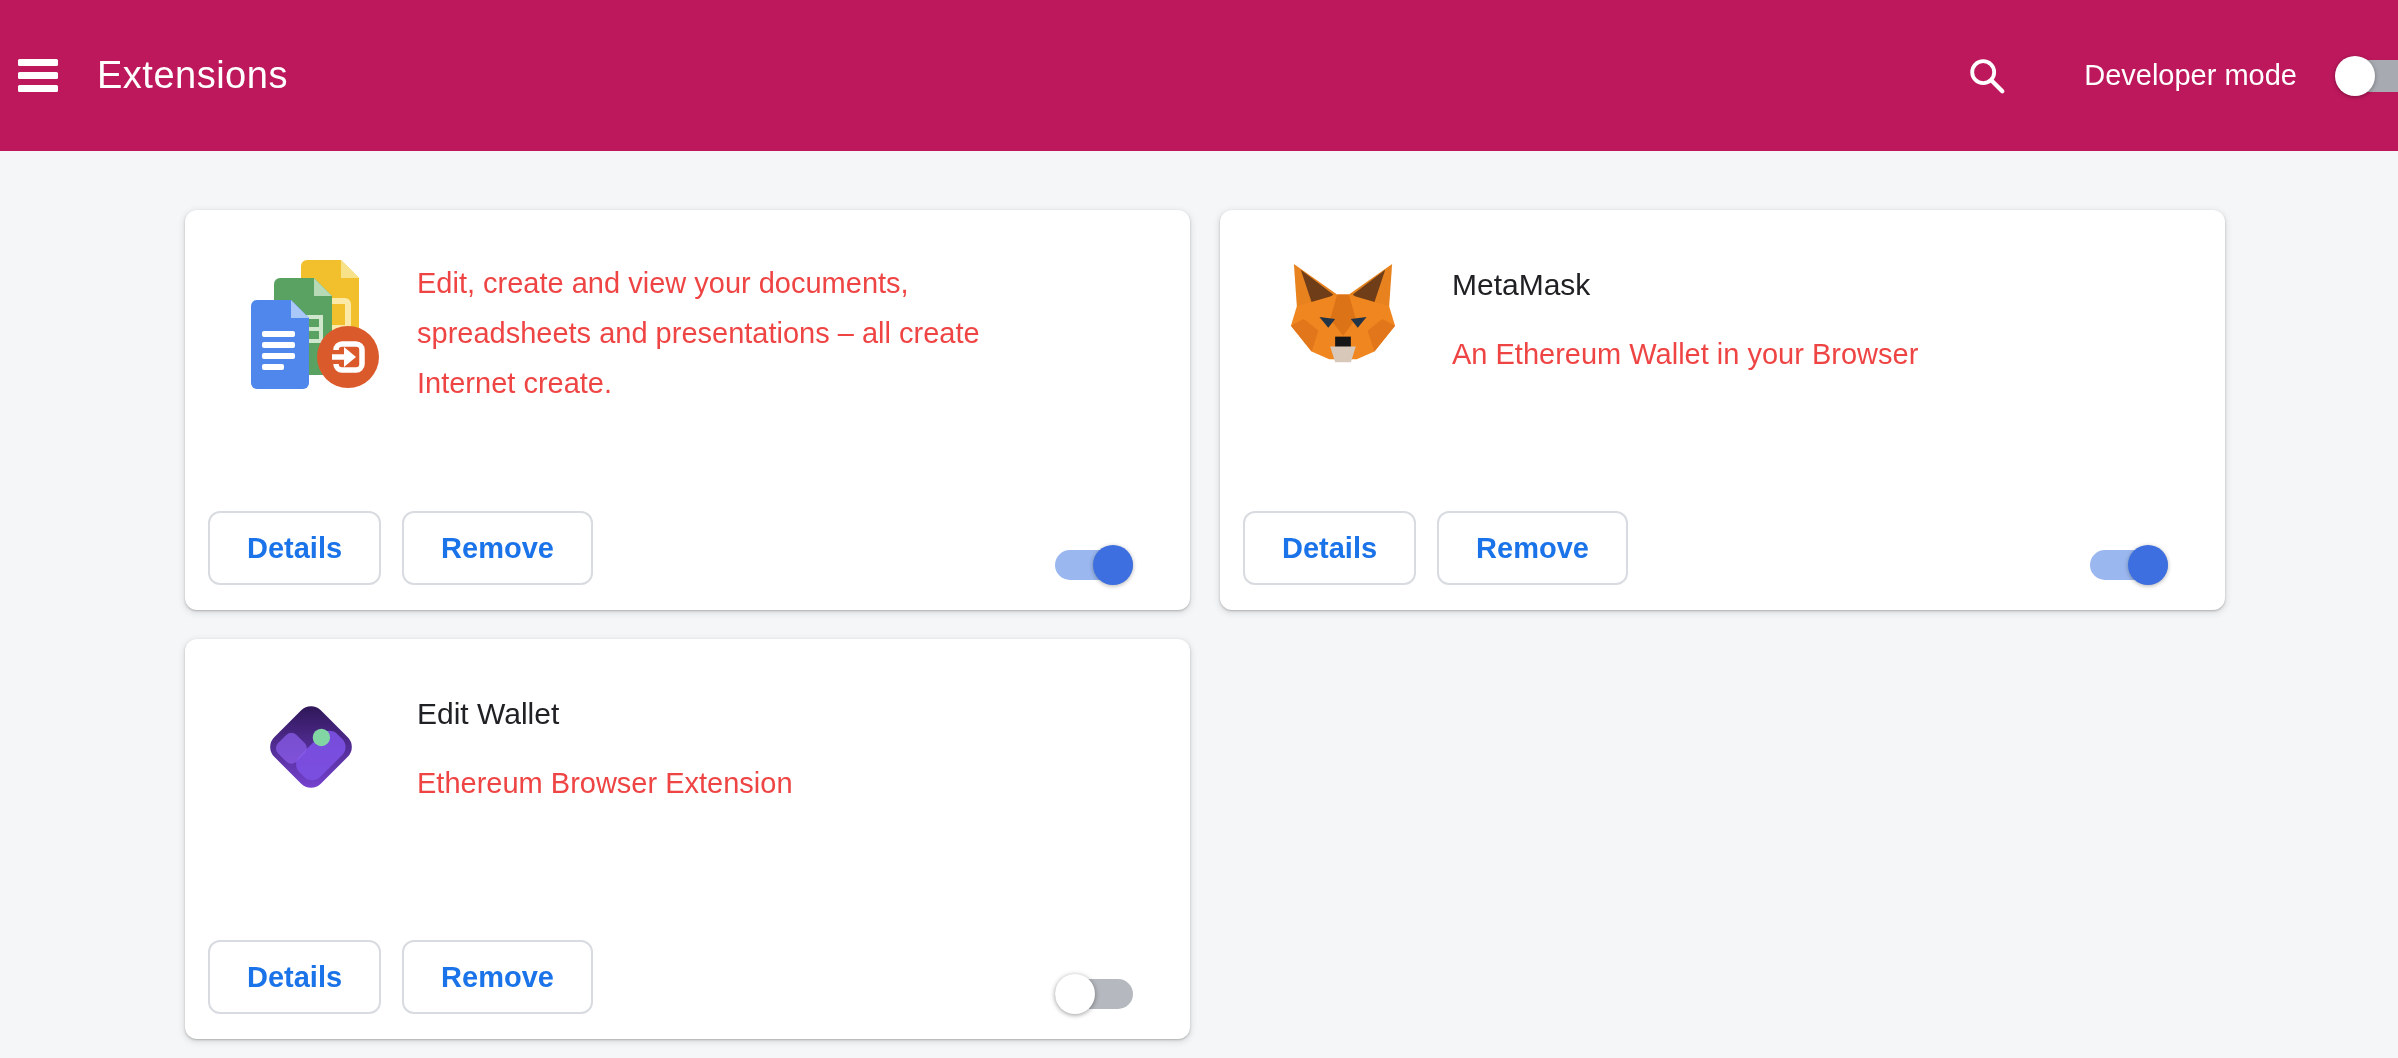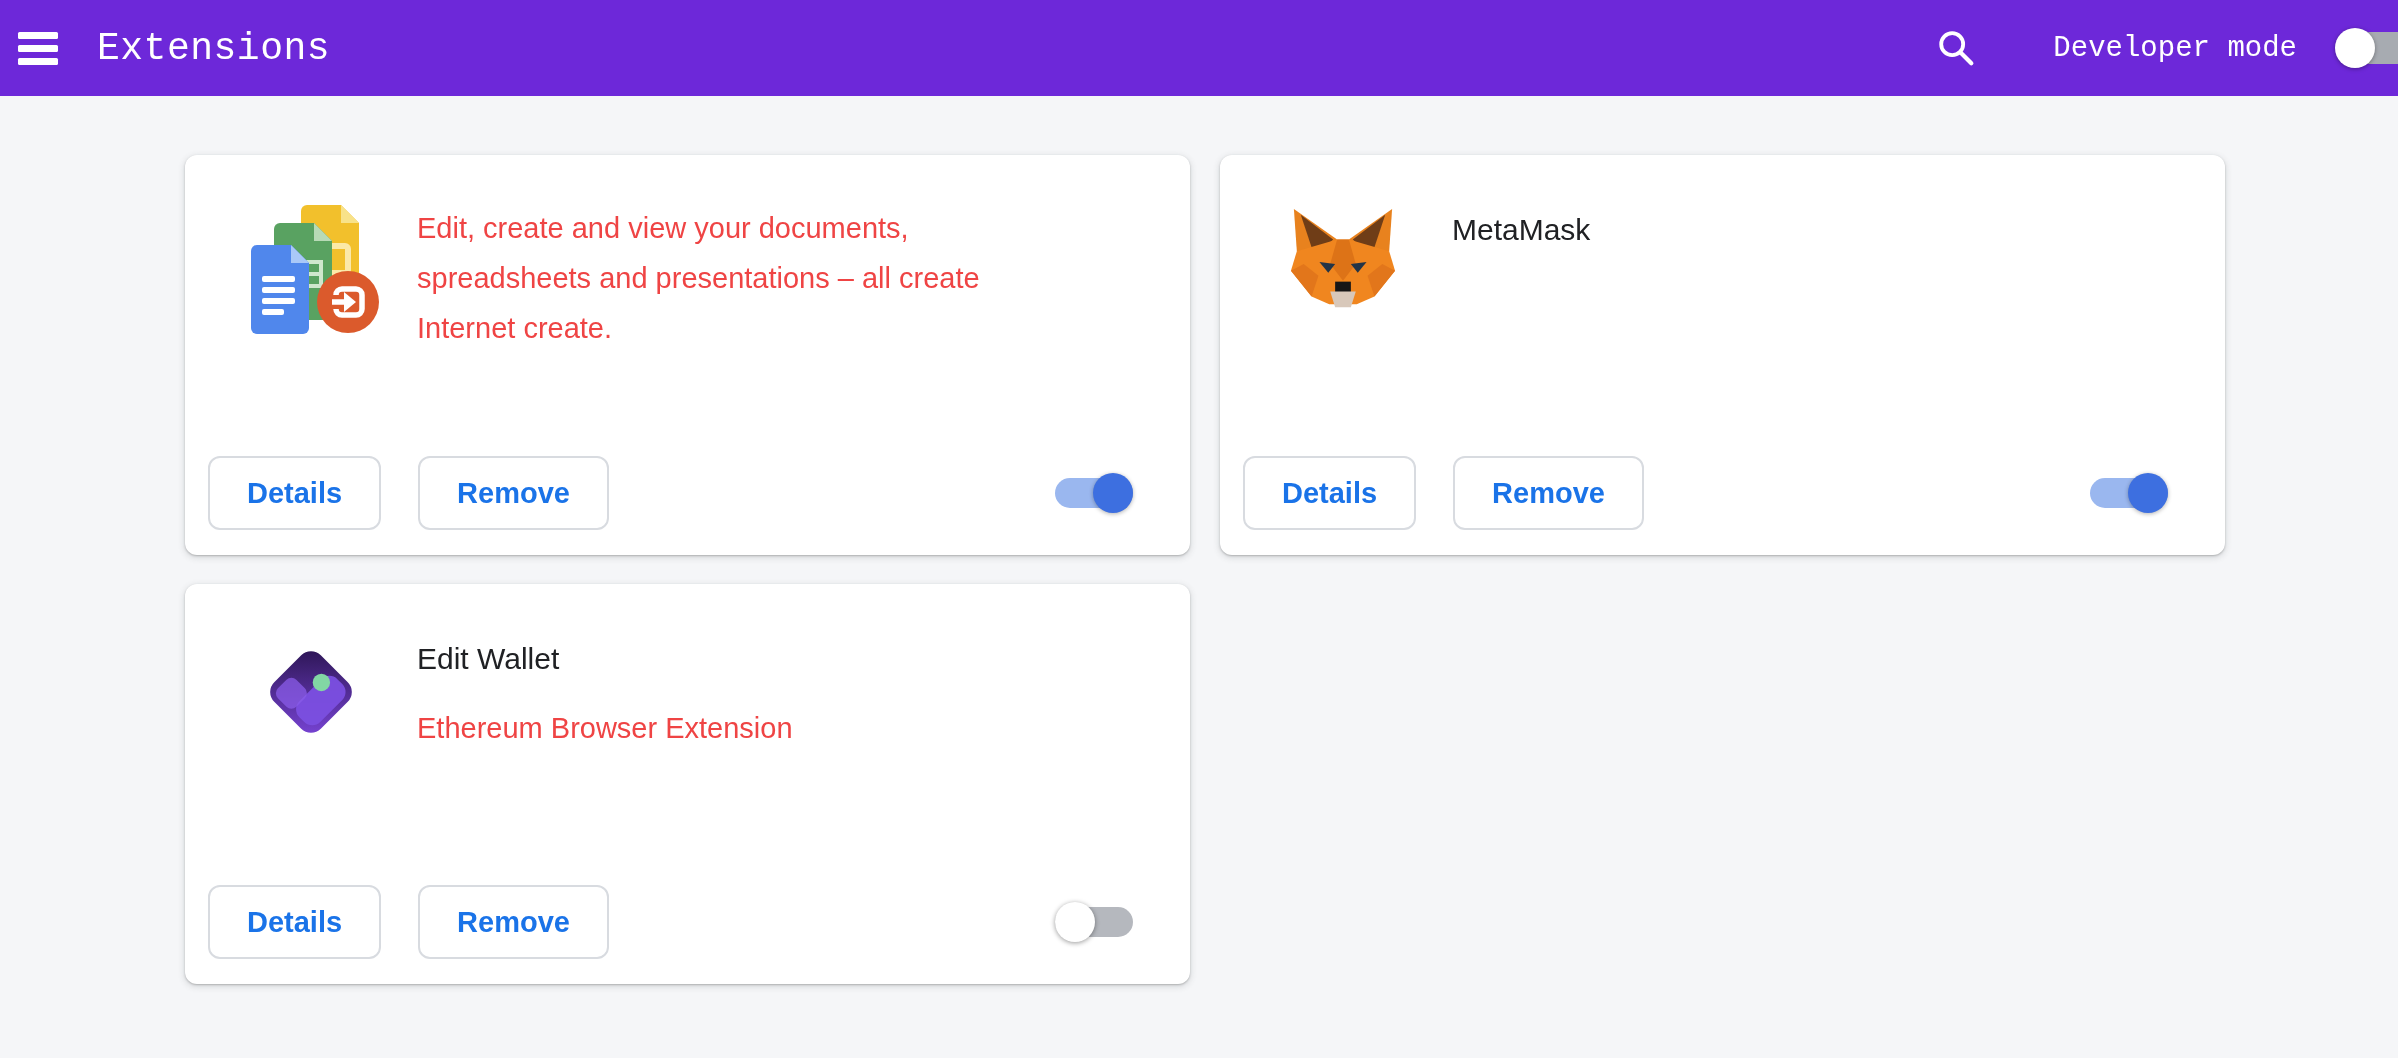--- a/index.html
+++ b/index.html
@@ -5,28 +5,27 @@
   * { margin:0; padding:0; box-sizing:border-box; }
   html,body { width:2398px; height:1058px; overflow:hidden; }
   body {
     font-family:"Liberation Sans", sans-serif;
     background:#f5f6f8;
     -webkit-font-smoothing:antialiased;
   }
 
   
   .appbar {
-    height:96px;
-    background:#6d28d9;
+    height:151px;
+    background:#be185d;
     display:flex;
     align-items:center;
     padding:0 22px 0 18px;
     overflow:hidden;
     position:relative;
-    font-family:Liberation Mono, monospace;
   }
   .hamburger {
     width:40px;
     display:flex;
     flex-direction:column;
     gap:6px;
     cursor:pointer;
     flex:none;
   }
   .hamburger span { height:7px; background:#ffffff; border-radius:1.5px; }
@@ -76,21 +75,21 @@
     font-size:30px;
     font-weight:400;
     color:#202124;
     margin:10px 0 27px 0;
   }
   .ext-desc { font-size:29px; line-height:50px; color:#ef4444; }
 
   .card-actions {
     position:absolute;
     left:23px; right:57px; bottom:25px;
-    display:flex; align-items:center; gap:37px;
+    display:flex; align-items:flex-end; gap:21px;
   }
   .btn {
     height:74px;
     padding:0 37px;
     background:#ffffff;
     border:2px solid #d8dbe0;
     border-radius:12px;
     color:#1a73e8;
     font-family:"Liberation Sans", sans-serif;
     font-size:29px;
@@ -208,20 +207,23 @@
 
             <polygon points="36,56 52,58 45,67" fill="#233447"></polygon>
             <polygon points="84,56 68,58 75,67" fill="#233447"></polygon>
 
             <rect x="52" y="76" width="16" height="11" fill="#161616"></rect>
             <polygon points="47,86 73,86 68,102 52,102" fill="#d8c8ba"></polygon>
           </svg>
         </div>
         <div class="ext-info">
           <h2 class="ext-title">MetaMask</h2>
+          <div class="ext-desc">
+            <div>An Ethereum Wallet in your Browser</div>
+          </div>
         </div>
       </div>
       <div class="card-actions">
         <button class="btn">Details</button>
         <button class="btn">Remove</button>
         <div class="toggle on">
           <div class="track"></div>
           <div class="knob"></div>
         </div>
       </div>

